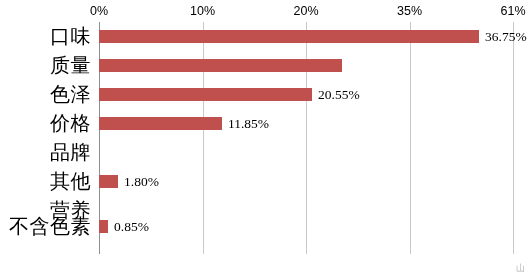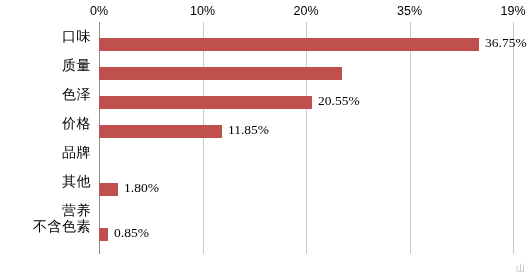--- a/index.html
+++ b/index.html
@@ -64,31 +64,31 @@
   .row {
     position: absolute;
     left: 0;
     width: 528px;
     display: flex;
     align-items: center;
   }
   .cat-label {
     position: absolute;
     right: 437px; 
-    font-size: 14px;
+    font-size: 20px;
     color: #000000;
     white-space: nowrap;
     letter-spacing: 0.5px;
   }
   .bar-wrap {
     position: absolute;
     left: 99px;
     height: 100%;
     display: flex;
-    align-items: flex-end;
+    align-items: center;
   }
   .bar {
     height: 13px;
     background: #c0504d;
   }
   .bar-value {
     margin-left: 6px;
     font-size: 13.5px;
     color: #000000;
     white-space: nowrap;
@@ -105,21 +105,21 @@
 </head>
 <body>
 
 <div id="chart-root">
 
   <div class="xlabels">
     <span class="xlabel" style="left:0%">0%</span>
     <span class="xlabel" style="left:25%">10%</span>
     <span class="xlabel" style="left:50%">20%</span>
     <span class="xlabel" style="left:75%">35%</span>
-    <span class="xlabel" style="left:100%">19%</span>
+    <span class="xlabel" style="left:100%">61%</span>
   </div>
 
   <div class="plot">
     <div class="axis-line" style="left:0%"></div>
     <div class="gridline" style="left:25%"></div>
     <div class="gridline" style="left:50%"></div>
     <div class="gridline" style="left:75%"></div>
     <div class="gridline" style="left:100%"></div>
   </div>
 

